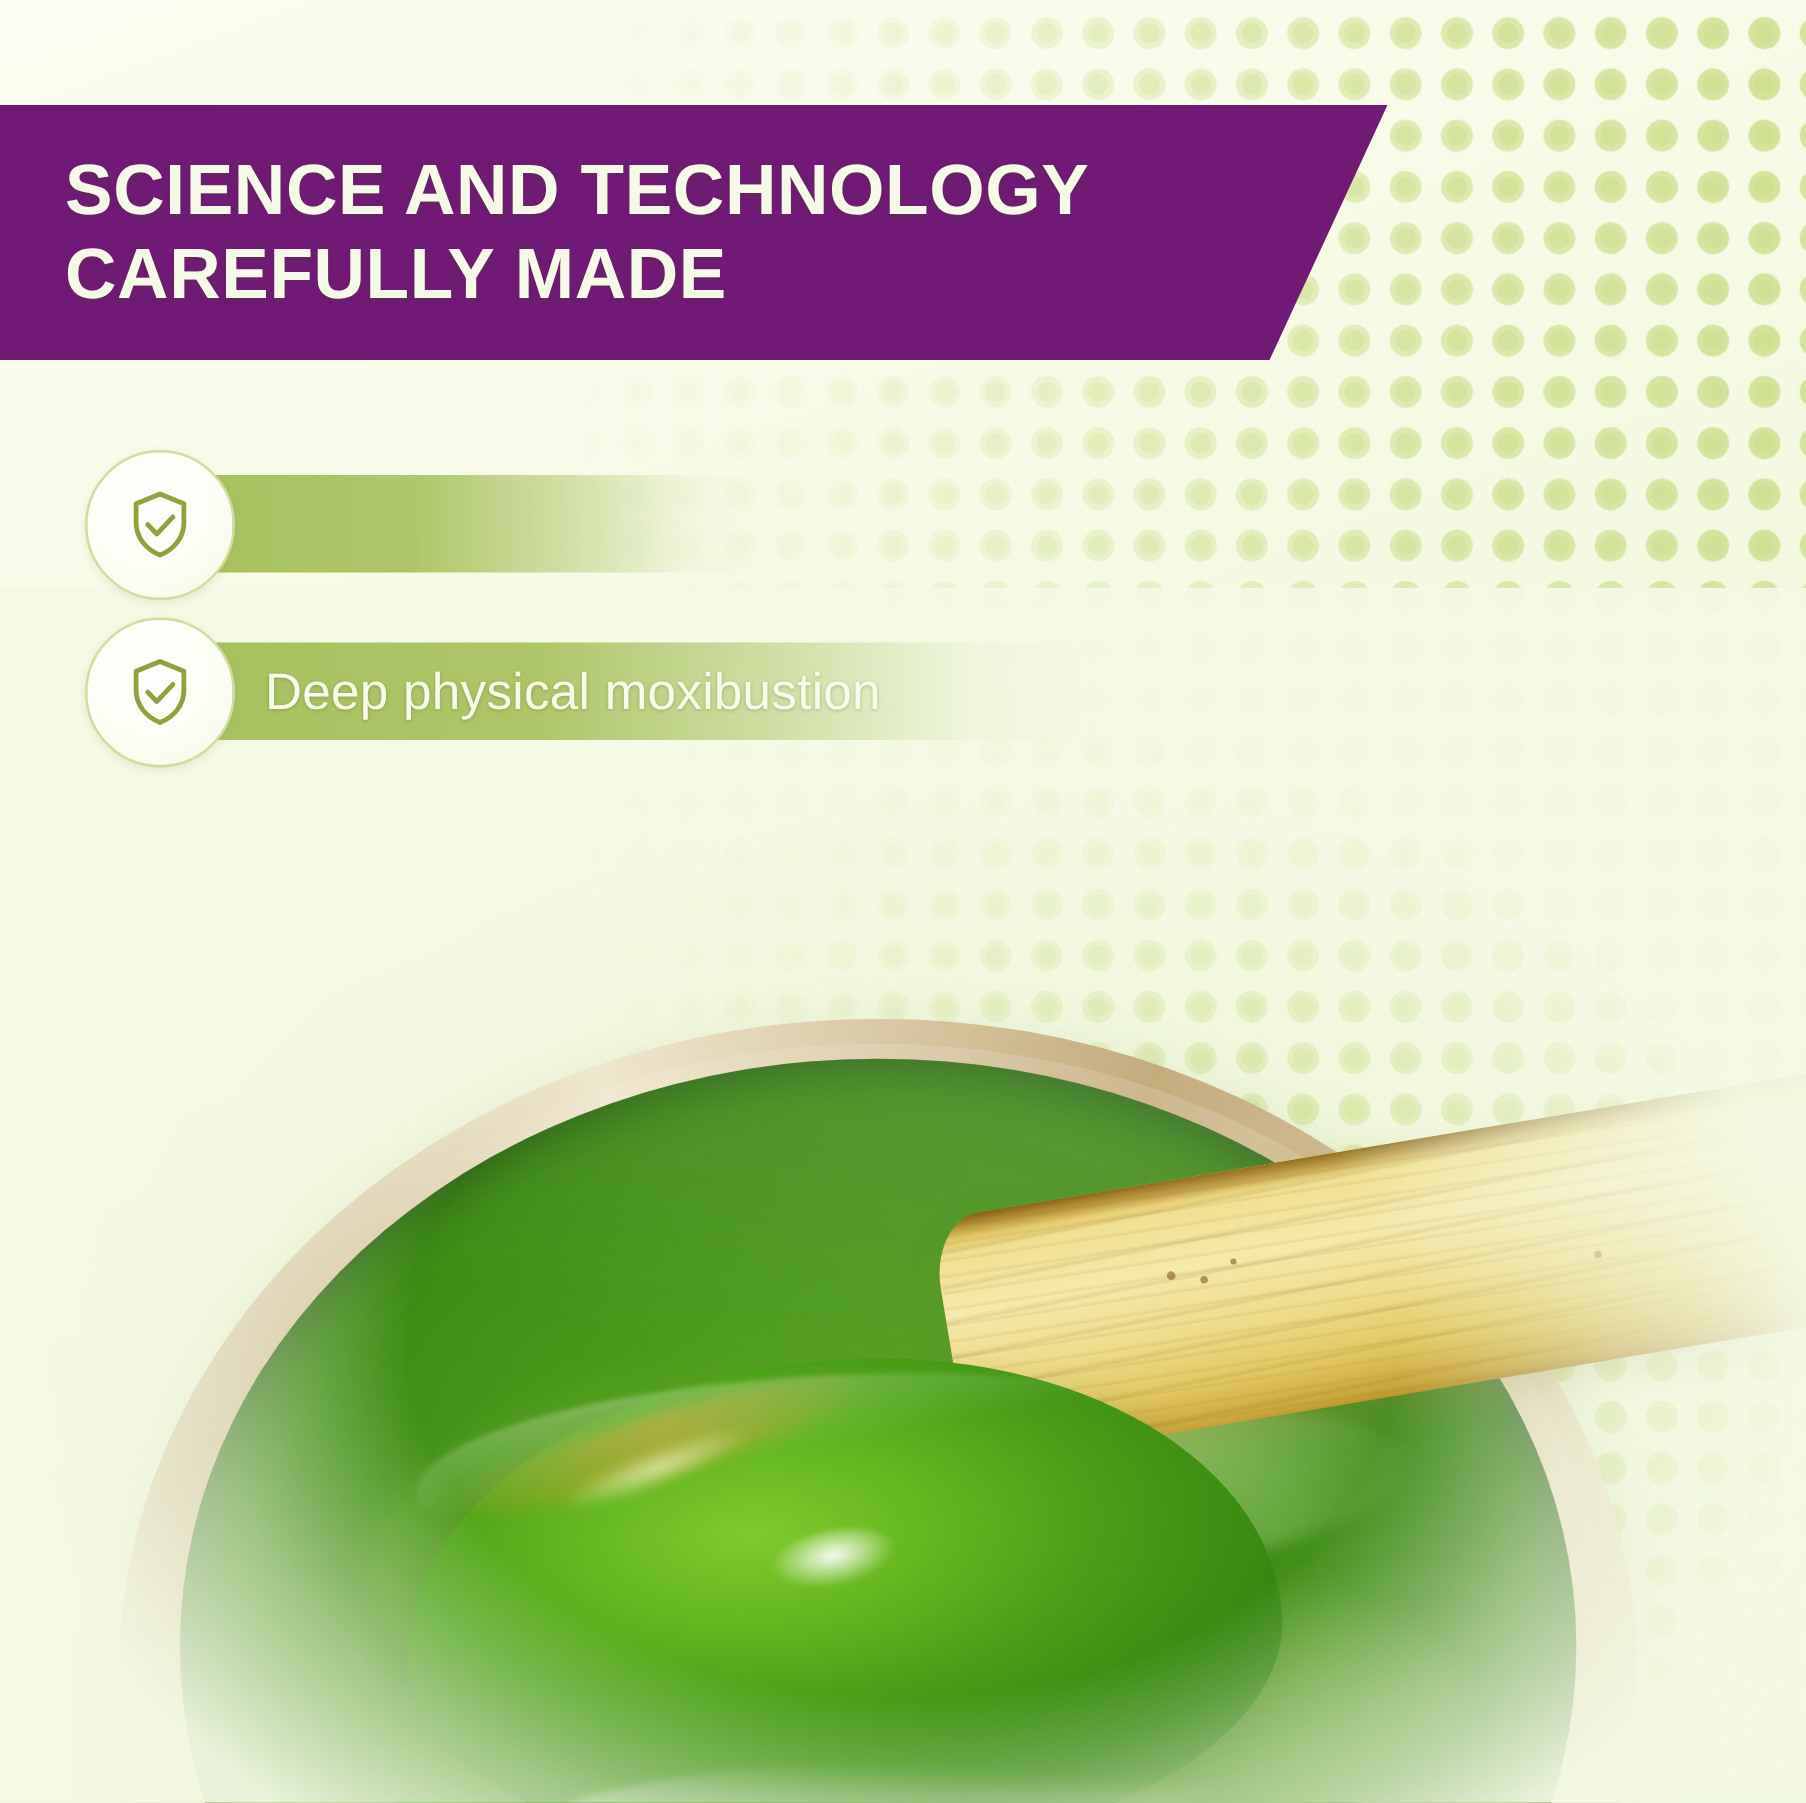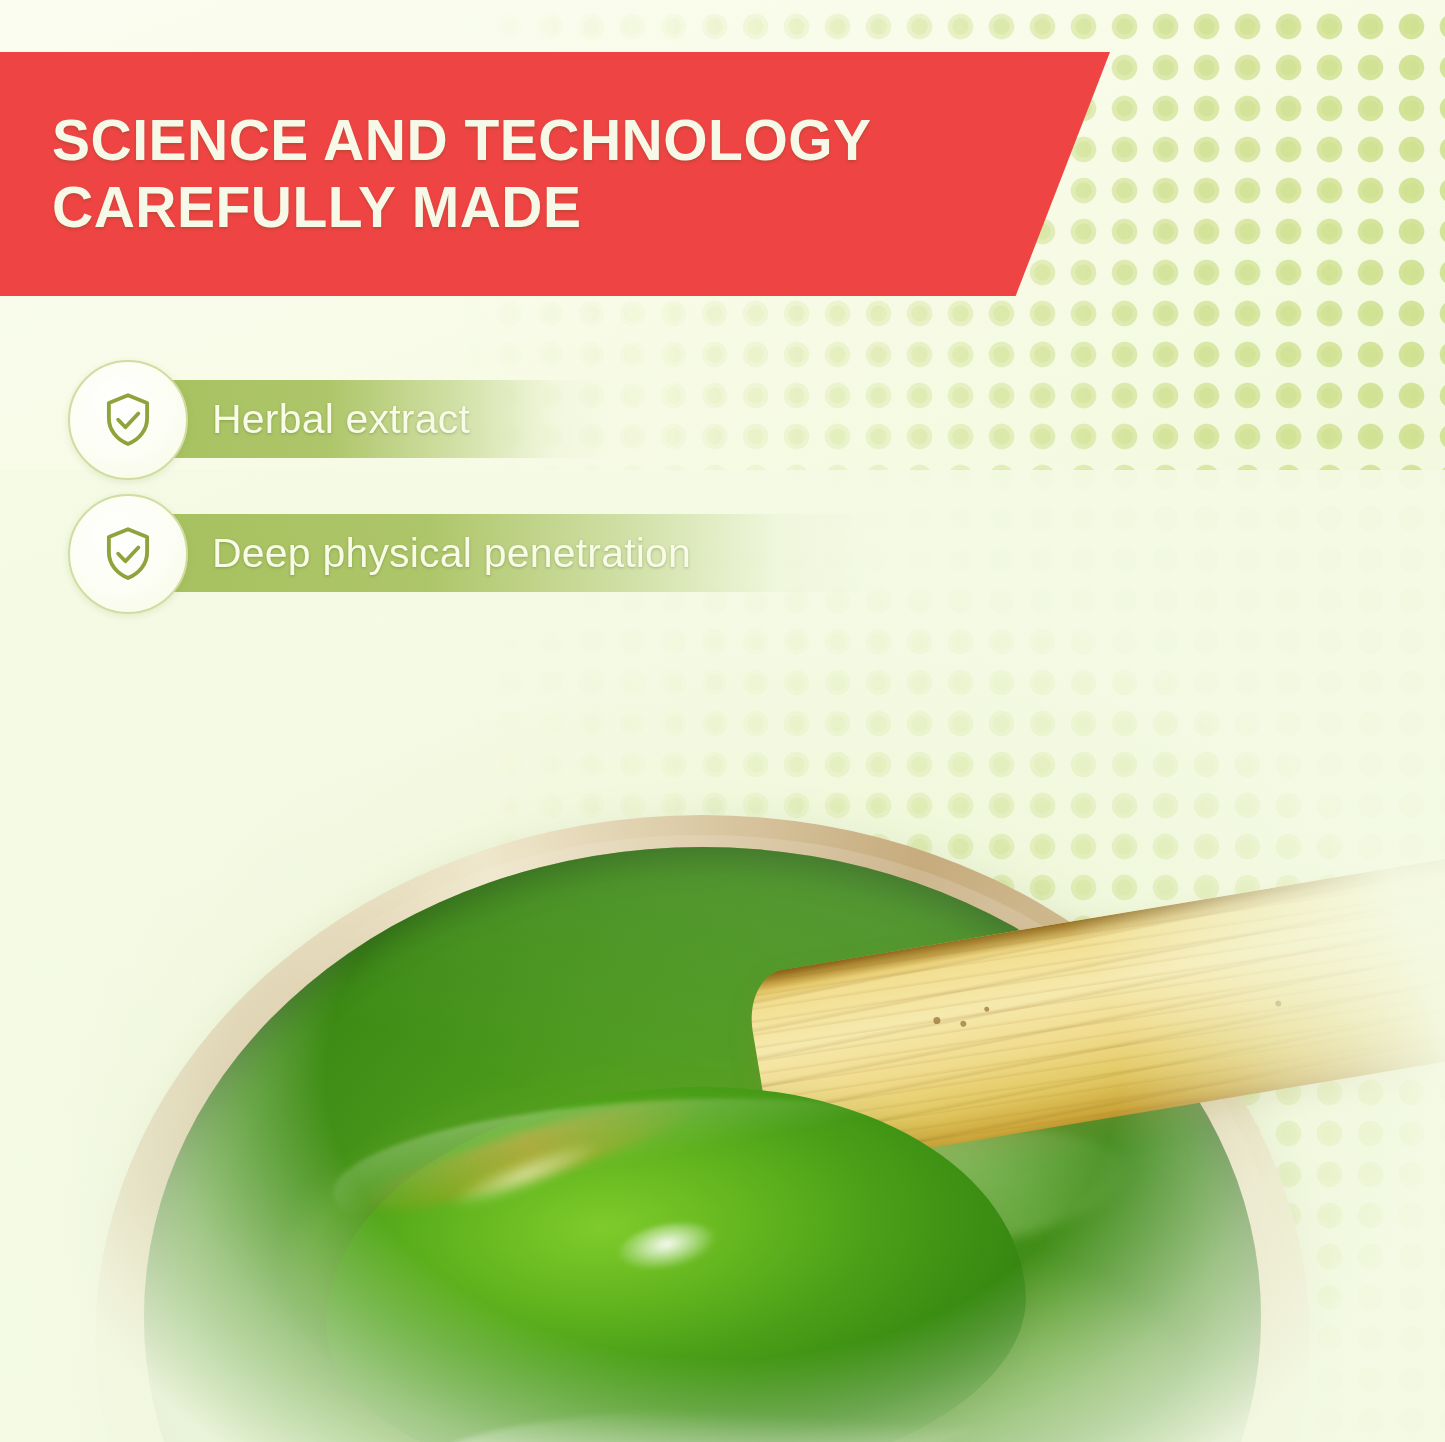--- a/index.html
+++ b/index.html
@@ -147,22 +147,22 @@
       rgba(120,85,20,.13) 24px, rgba(120,85,20,.00) 28px);
   }
   .handle-speck{position:absolute;background:rgba(120,80,20,.55);border-radius:50%;}
   .handle-top-shade{
     position:absolute;left:0;top:0;width:100%;height:18px;
     background:linear-gradient(180deg,rgba(120,82,18,.7),rgba(120,82,18,0));
   }
 
   
   .banner{
-    position:absolute;left:0;top:52px;width:1110px;height:244px;z-index:20;
-    background:#ef4444;
+    position:absolute;left:0;top:84px;width:1110px;height:204px;z-index:20;
+    background:#701a75;
     clip-path:polygon(0 0, 100% 0, 91.5% 100%, 0 100%);
     display:flex;align-items:center;
   }
   .banner h1{
     margin:0;padding:0 0 0 52px;
     color:#f6f9e7;
     font-size:57px;line-height:1.18;
     font-weight:bold;letter-spacing:.5px;
     text-transform:uppercase;
     text-shadow:0 2px 3px rgba(60,80,10,.25);
@@ -243,30 +243,29 @@
   <div class="features">
 
     <div class="feature">
       <div class="feature-bar w1"></div>
       <div class="feature-icon">
         <svg viewBox="0 0 24 24" fill="none" stroke="#8fa33c" stroke-width="1.5" stroke-linecap="round" stroke-linejoin="round">
           <path d="M12 2.4 4.6 5.4v5.9c0 4.6 3.1 8.3 7.4 10 4.3-1.7 7.4-5.4 7.4-10V5.4Z"></path>
           <path d="M8.2 11.9l2.8 2.9 5-5.3"></path>
         </svg>
       </div>
-      <div class="feature-label">Herbal extract</div>
     </div>
 
     <div class="feature">
       <div class="feature-bar w2"></div>
       <div class="feature-icon">
         <svg viewBox="0 0 24 24" fill="none" stroke="#8fa33c" stroke-width="1.5" stroke-linecap="round" stroke-linejoin="round">
           <path d="M12 2.4 4.6 5.4v5.9c0 4.6 3.1 8.3 7.4 10 4.3-1.7 7.4-5.4 7.4-10V5.4Z"></path>
           <path d="M8.2 11.9l2.8 2.9 5-5.3"></path>
         </svg>
       </div>
-      <div class="feature-label">Deep physical penetration</div>
+      <div class="feature-label">Deep physical moxibustion</div>
     </div>
 
 
   </div>
 
 </div>
 
 </body></html>

